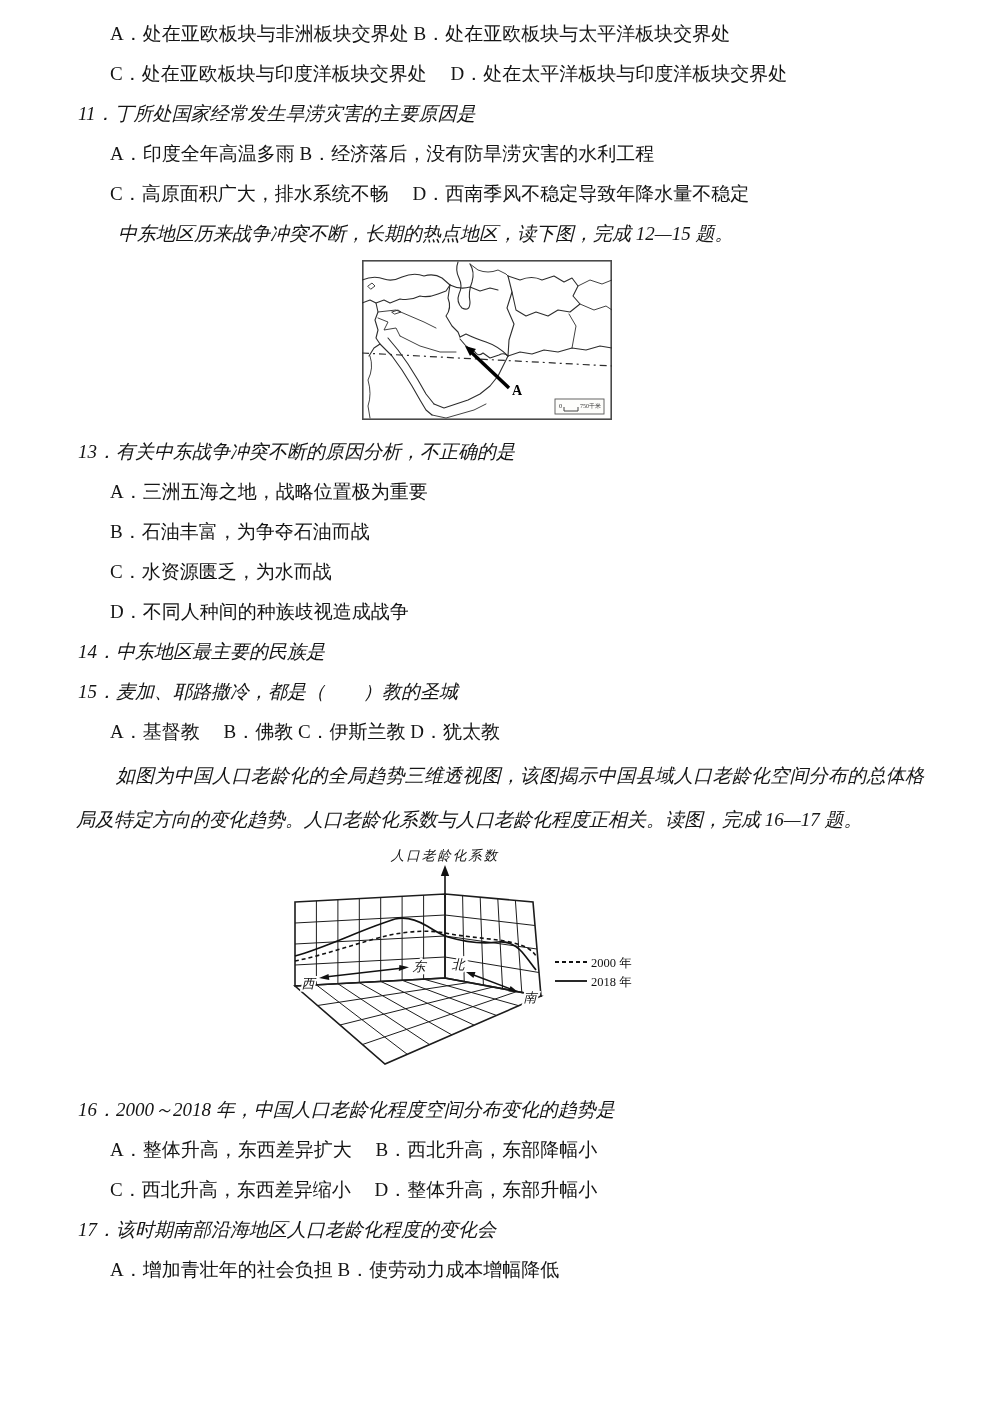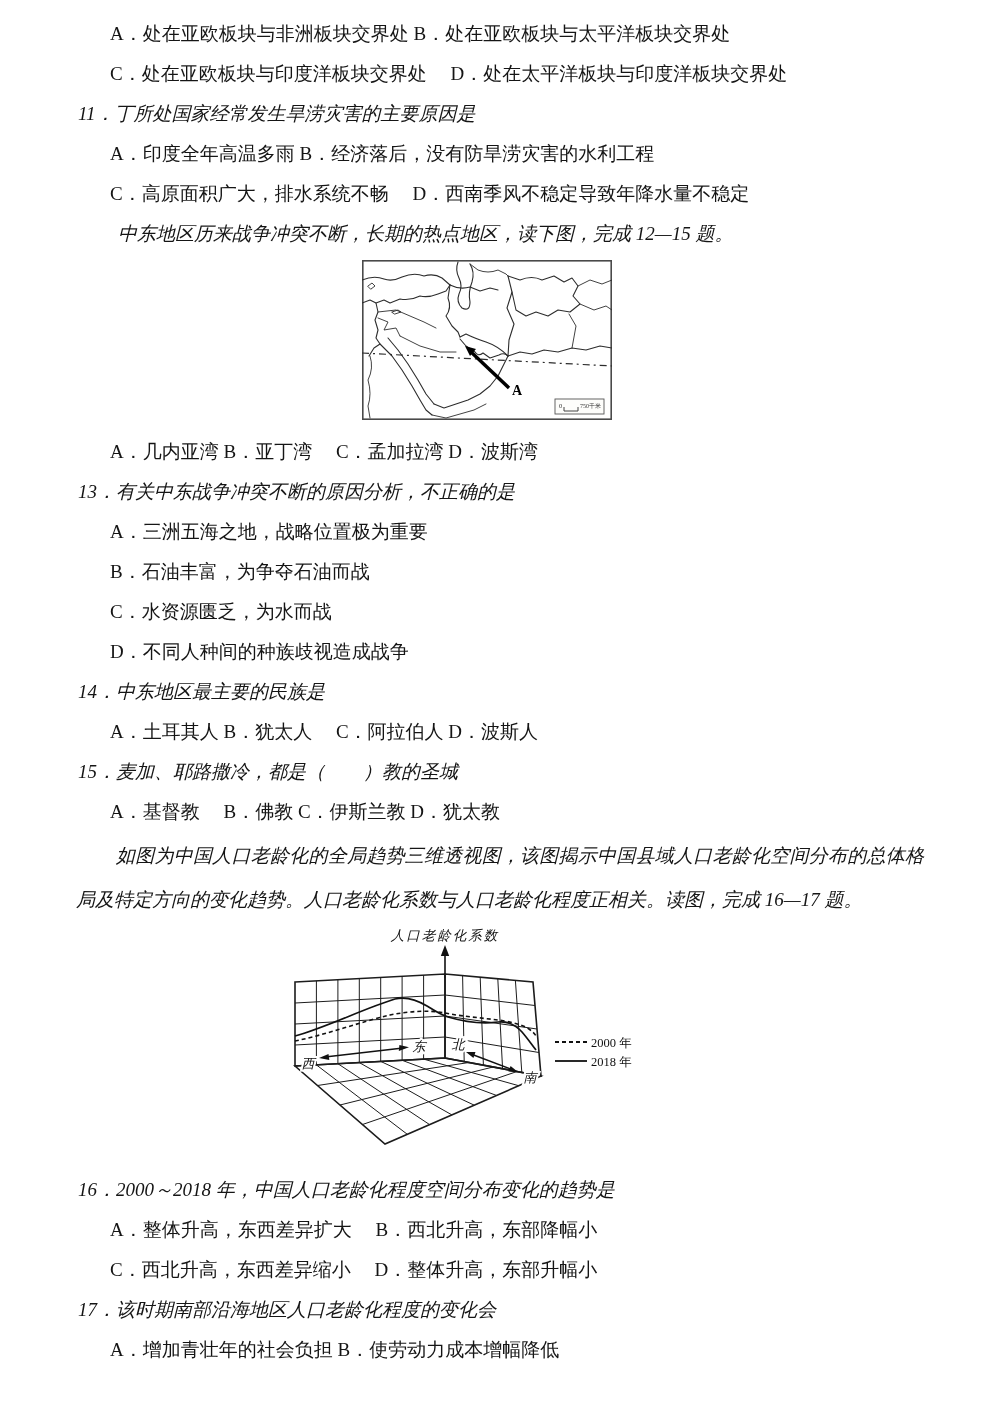--- a/index.html
+++ b/index.html
@@ -78,28 +78,26 @@
       <text x="150" y="135" font-size="14" font-weight="bold" fill="#000">A</text>
 
       <g>
         <rect x="193" y="139" width="49" height="15" fill="#fdfdfb" stroke="#555" stroke-width="0.9"></rect>
         <text x="197" y="148" font-size="6.5" fill="#333">0</text>
         <path d="M202,147 v4 h14 v-4" fill="none" stroke="#444" stroke-width="1"></path>
         <text x="218" y="148" font-size="6" fill="#333" class="cjk-label">750千米</text>
       </g>
     </svg>
   </div>
-    <div class="line option">A．几内亚湾 B．亚丁湾　 C．孟加拉湾 D．波斯湾</div>
     <div class="line question">13．有关中东战争冲突不断的原因分析，不正确的是</div>
     <div class="line option">A．三洲五海之地，战略位置极为重要</div>
     <div class="line option">B．石油丰富，为争夺石油而战</div>
     <div class="line option">C．水资源匮乏，为水而战</div>
     <div class="line option">D．不同人种间的种族歧视造成战争</div>
     <div class="line question">14．中东地区最主要的民族是</div>
-    <div class="line option">A．土耳其人 B．犹太人　 C．阿拉伯人 D．波斯人</div>
     <div class="line question">15．麦加、耶路撒冷，都是（　　）教的圣城</div>
     <div class="line option">A．基督教　 B．佛教 C．伊斯兰教 D．犹太教</div>
     <div class="line passage-wrap">如图为中国人口老龄化的全局趋势三维透视图，该图揭示中国县域人口老龄化空间分布的总体格局及特定方向的变化趋势。人口老龄化系数与人口老龄化程度正相关。读图，完成 16—17 题。</div>
     <div class="fig-chart">
     <svg width="455" height="238" viewBox="0 0 455 238">
 
       <text x="160" y="14" font-size="13.5" text-anchor="middle" letter-spacing="2" font-style="italic" class="cjk-label" fill="#111">人口老龄化系数</text>
       <g>
         <line x1="160" y1="52" x2="160" y2="27" stroke="#111" stroke-width="1.6"></line>
         <polygon points="160,19 155.8,30 164.2,30" fill="#111"></polygon>

